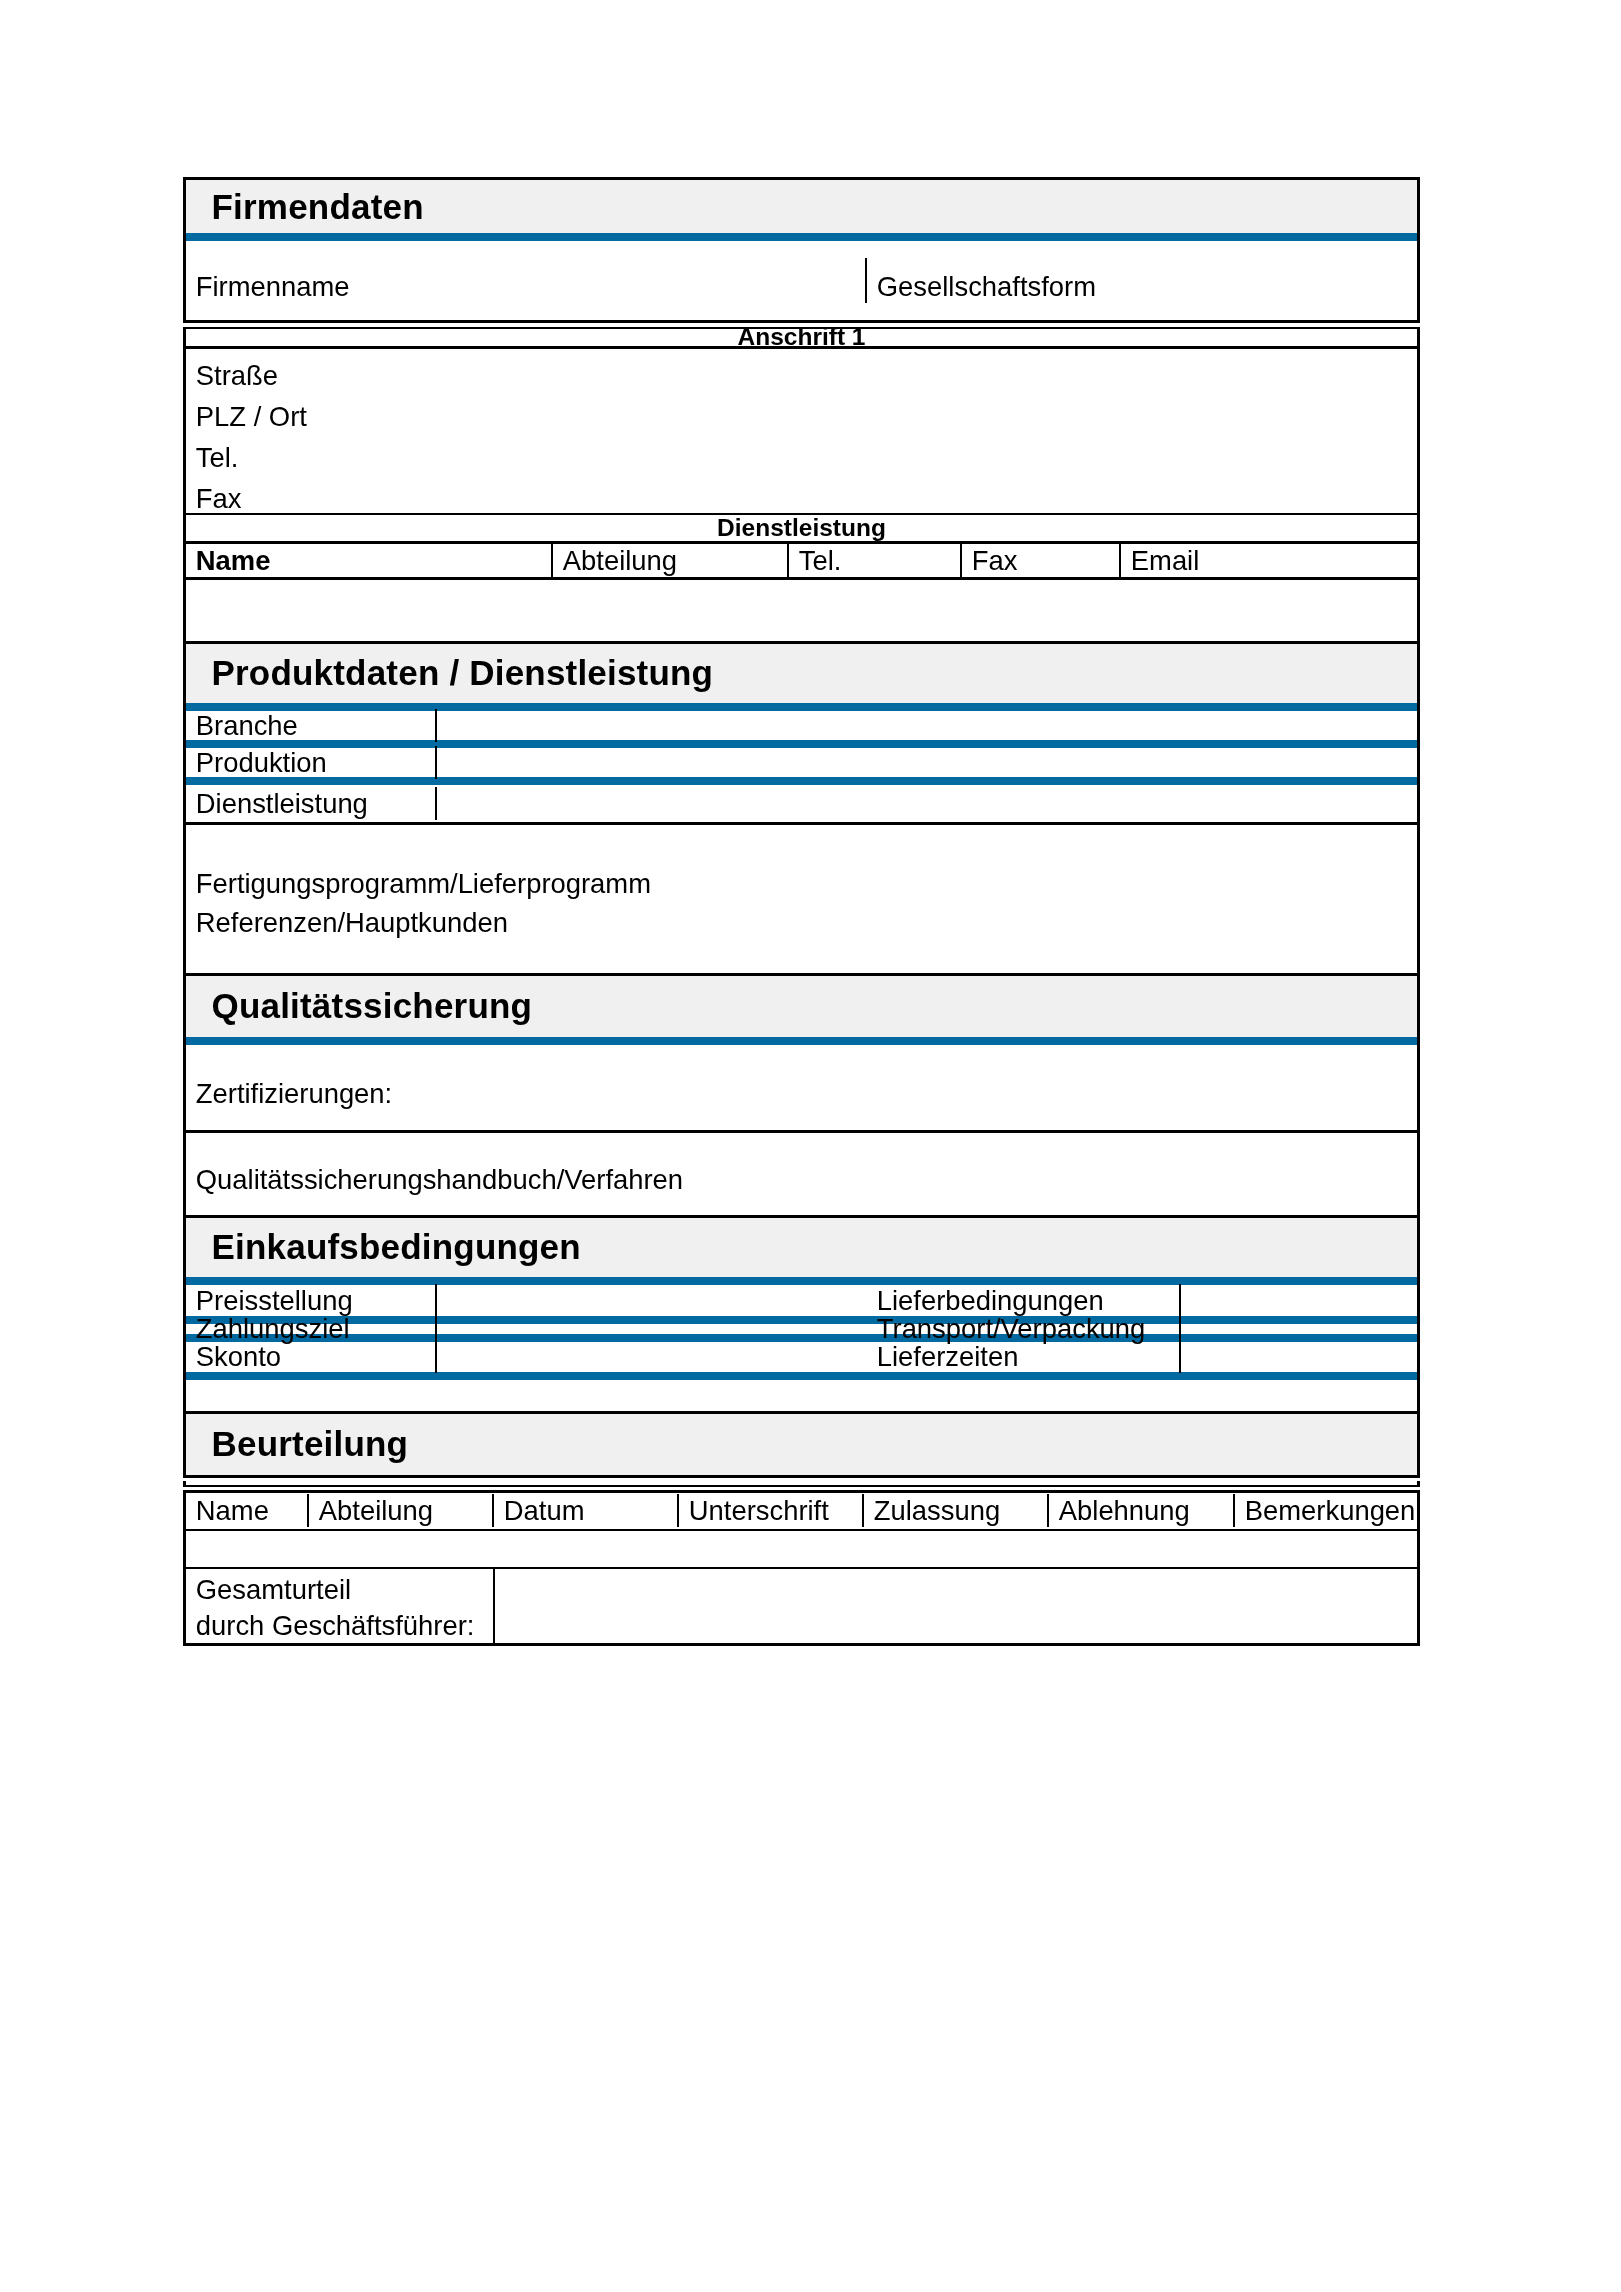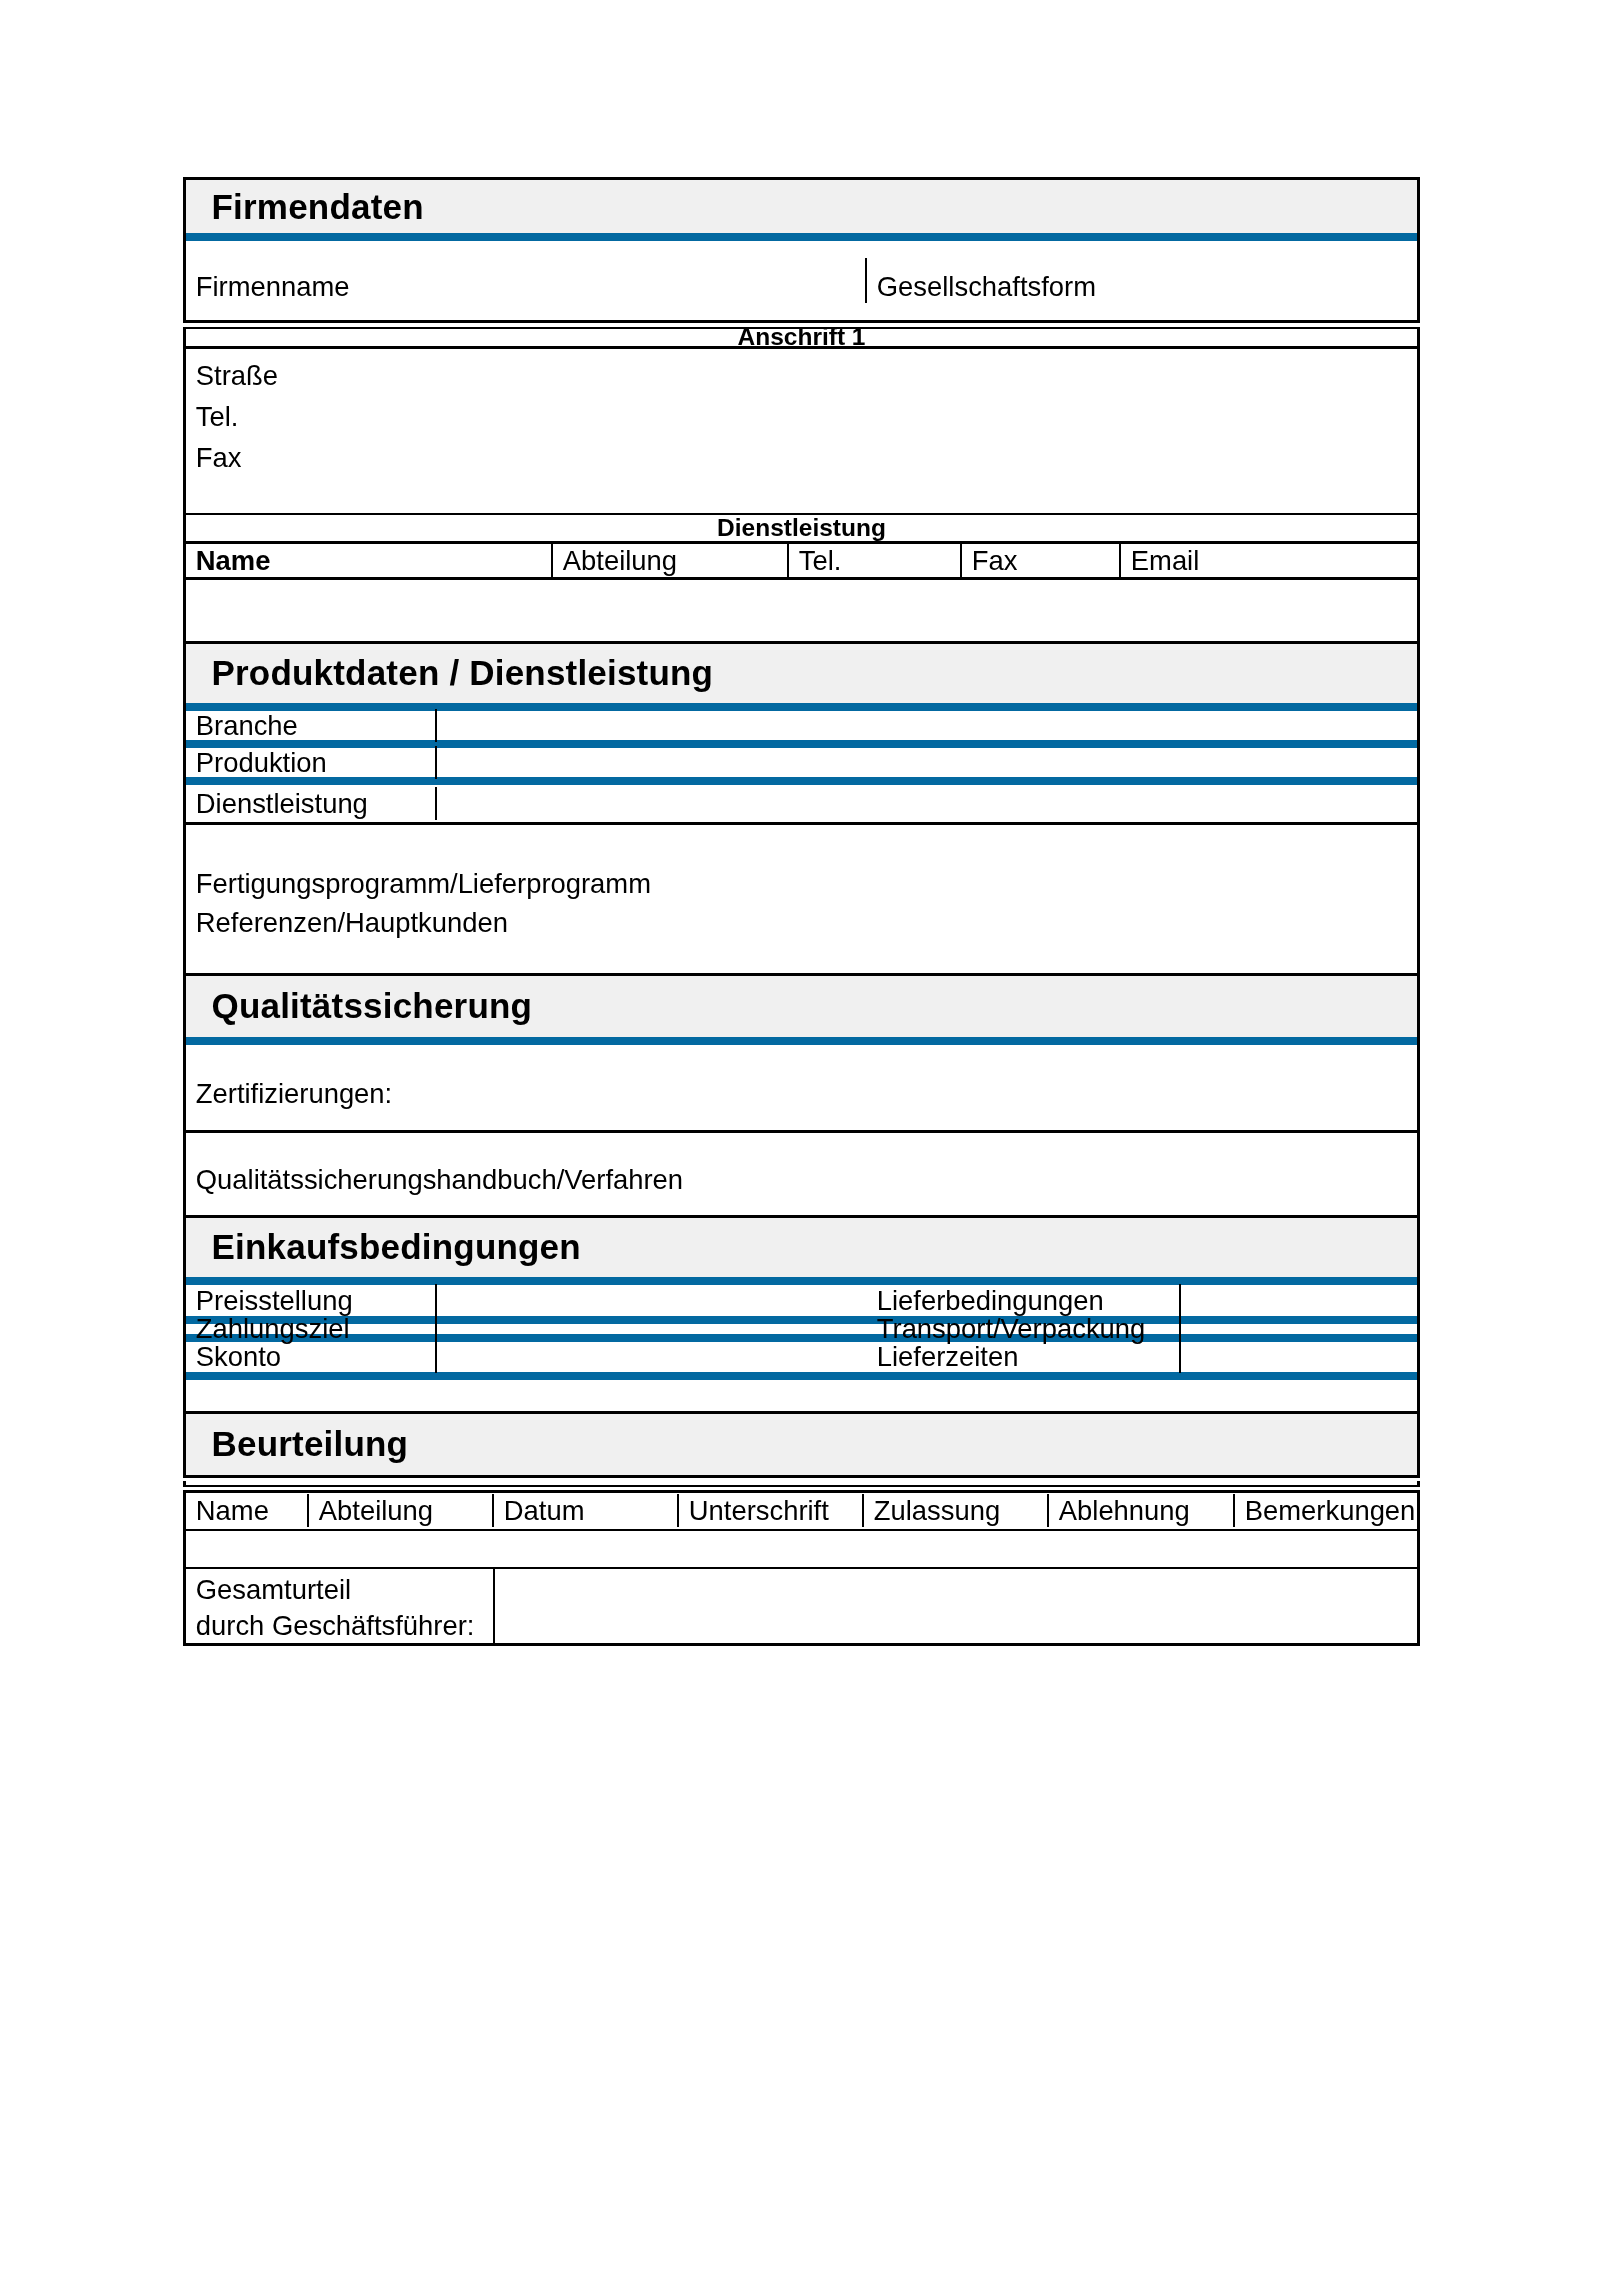--- a/index.html
+++ b/index.html
@@ -97,20 +97,21 @@
     </div>
 
     <div class="gap4"></div>
 
     <div class="tbl thin-top band h-band1">
       <span class="t">Anschrift 1</span>
     </div>
 
     <div class="tbl flush thin-bottom addr lines h-addr">
       <span class="lbl">Straße</span>
+      <span class="lbl">PLZ / Ort</span>
       <span class="lbl">Tel.</span>
       <span class="lbl">Fax</span>
     </div>
 
     <div class="tbl flush band h-band2">
       <span class="t">Dienstleistung</span>
     </div>
 
     <div class="tbl flush">
       <div class="row bb4 h-chdr">

